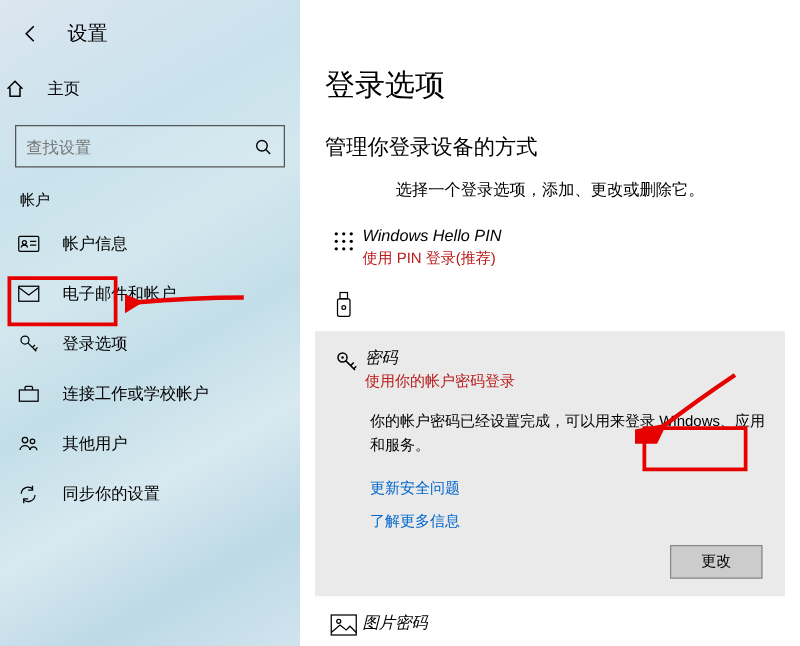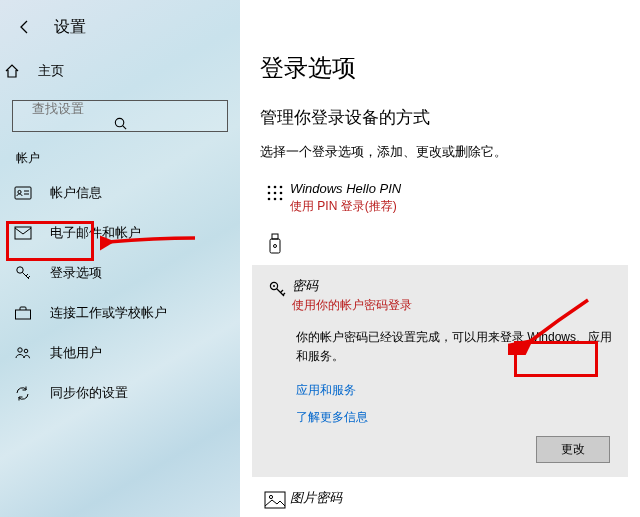--- a/index.html
+++ b/index.html
@@ -22,21 +22,21 @@
     background: linear-gradient(150deg, #dbe6f0 0%, #c9e2ec 25%, #d3e7ee 40%, #c3dee8 55%, #d8e9f0 70%, #bdd9e6 85%, #d0e4ee 100%);
     position: relative;
     padding-top: 8px;
   }
   .top-row { display: flex; align-items: center; height: 38px; padding-left: 12px; }
   .back-btn { width: 26px; height: 26px; display: flex; align-items: center; justify-content: center; cursor: pointer; }
   .settings-label { margin-left: 16px; font-size: 16px; }
   .home-row { display: flex; align-items: center; height: 38px; padding-left: 4px; margin-top: 6px; cursor: pointer; }
   .home-row .icon-slot { width: 22px; display:flex; align-items:center; }
   .home-row .label { margin-left: 12px; font-size: 13px; }
-  .searchbox { margin: 10px 12px 10px 12px; height: 32px; border: 1px solid #555; background: rgba(255,255,255,0.12); display:flex; align-items:center; padding: 0 8px; flex-direction: column; }
+  .searchbox { margin: 10px 12px 10px 12px; height: 32px; border: 1px solid #555; background: rgba(255,255,255,0.12); display:flex; align-items:center; padding: 16px 8px; }
   .searchbox input { flex: 1; border: none; outline:none; background: transparent; font-size:13px; color:#000; }
   .search-icon { width: 18px; height:18px; display:flex; align-items:center; justify-content:center; }
   .section-header { padding: 8px 16px 6px; font-size: 12px; font-weight: 400; }
   .nav-item { display:flex; align-items:center; height: 40px; padding-left: 14px; cursor:pointer; }
   .nav-item .icon-slot { width: 22px; display:flex; align-items:center; justify-content:flex-start; }
   .nav-item .label { margin-left: 14px; font-size: 13px; }
   .nav-item.selected-box { position: relative; }
   
   
   .red-box-signin {
@@ -47,21 +47,21 @@
   }
   
   
   .arrow1 { position:absolute; left: 100px; top: 230px; z-index:19; pointer-events:none; }
   .arrow2 { position:absolute; left: 508px; top: 295px; z-index:19; pointer-events:none; }
 
   
   .main { flex: 1; background: #fff; padding: 52px 20px 0 20px; overflow: hidden; position: relative; }
   .page-title { font-size: 24px; font-weight: 400; margin-bottom: 22px; }
   .subhead { font-size: 17px; font-weight: 400; margin-bottom: 14px; }
-  .desc-line { font-size: 13px; color: #000; margin-bottom: 14px; }
+  .desc-line { font-size: 13px; color: #000; margin-bottom: 14px; text-align: center; }
   
   .option-row { display:flex; align-items:flex-start; padding: 6px 0 10px 0; cursor:pointer; }
   .option-row .opt-icon { width: 30px; display:flex; align-items:flex-start; justify-content:center; padding-top: 2px; }
   .option-row .opt-texts .opt-title { font-size: 13px; color:#000;font-style:italic; }
   .option-row .opt-texts .opt-sub { font-size: 12px; color:#b91c1c; margin-top: 2px; }
   
   .password-expanded {
     background: #eaeaea; margin-left: -8px; margin-right: -8px; padding: 8px 10px 14px 10px;
   }  
   .password-expanded .option-row { padding: 4px 0 8px 0; }
@@ -214,21 +214,21 @@
               <line x1="13.5" y1="13.5" x2="16" y2="11" stroke="#000" stroke-width="1.2"></line>
               <line x1="16" y1="16" x2="18" y2="14" stroke="#000" stroke-width="1.2"></line>
             </svg>
         </span>
         <span class="opt-texts">
           <div class="opt-title">密码</div>
           <div class="opt-sub">使用你的帐户密码登录</div>
         </span>
       </div>
       <div class="pw-detail">你的帐户密码已经设置完成，可以用来登录 Windows、应用和服务。</div>
-      <a class="link-text">应用和服务</a>
+      <a class="link-text">更新安全问题</a>
       <a class="link-text">了解更多信息</a>
       <div class="change-row">
         <button class="change-btn">更改</button>
       </div>
     </div>
 
     <div class="option-row" style="margin-top:6px;">
       <span class="opt-icon">
         <svg width="22" height="18" viewBox="0 0 22 18">
             <rect x="1" y="1" width="20" height="16" stroke="#000" fill="none"></rect>

